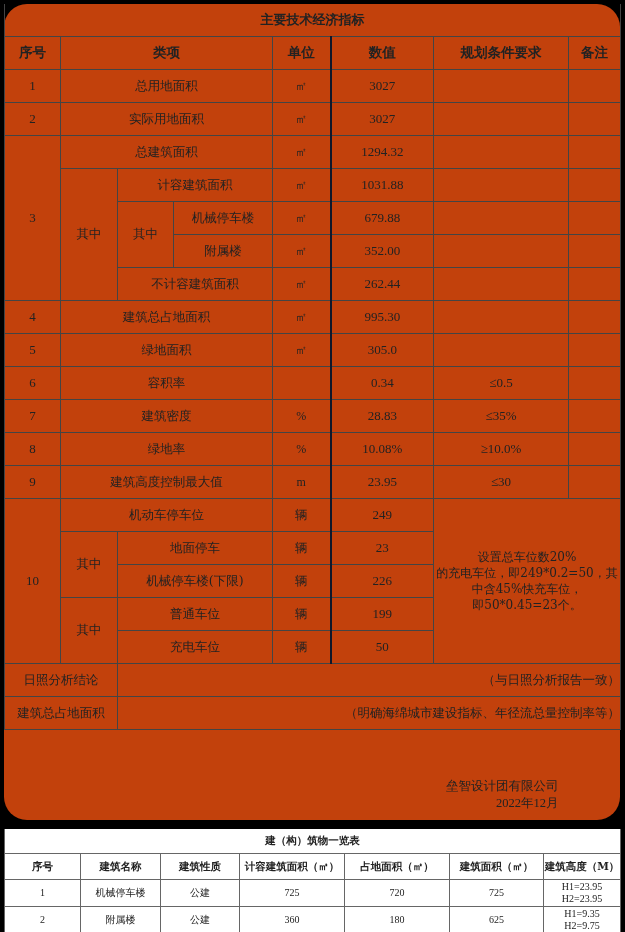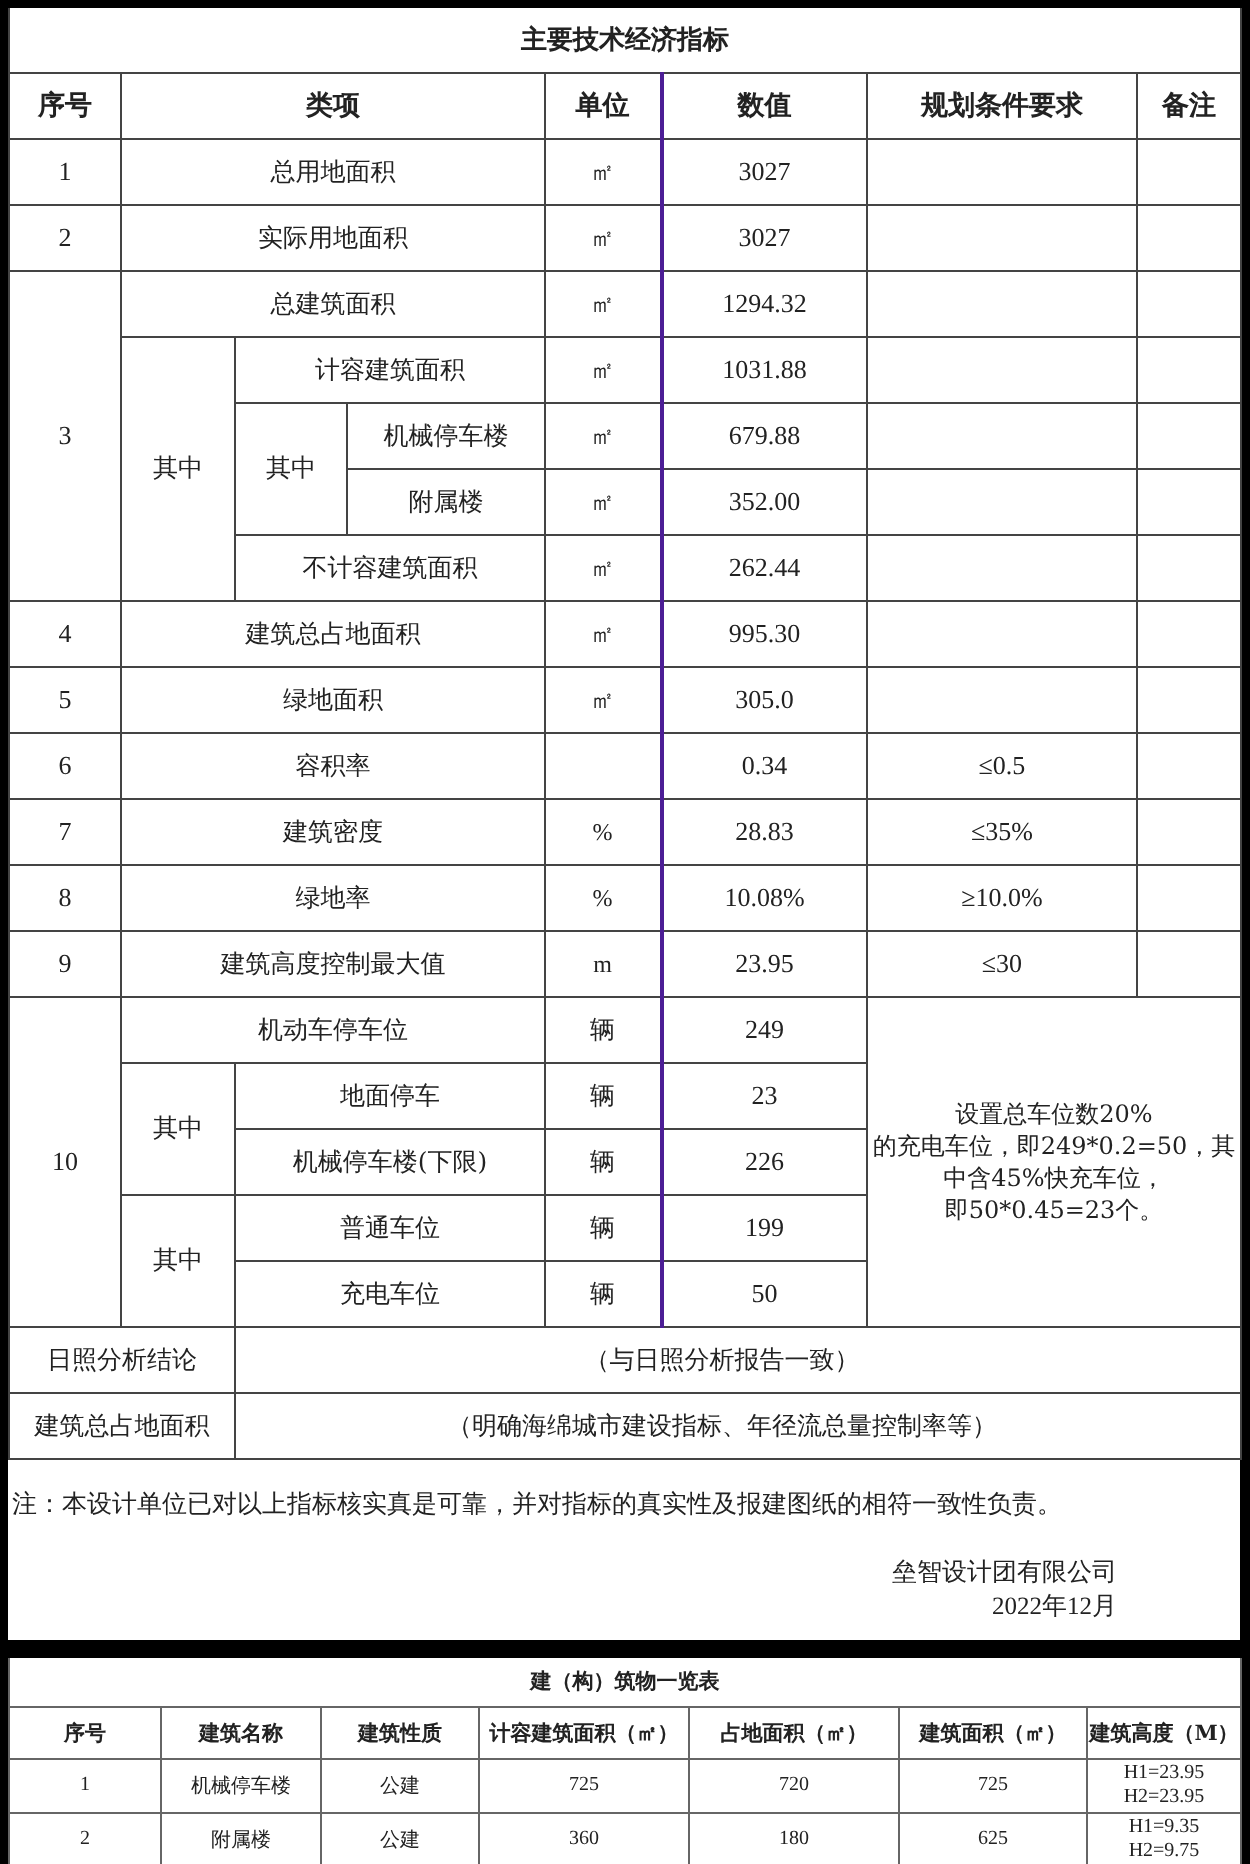--- a/index.html
+++ b/index.html
@@ -1,29 +1,29 @@
 <!DOCTYPE html>
 <html><head>
 <meta charset="utf-8">
 <style>
   html, body { margin:0; padding:0; }
   body { width:625px; height:932px; background:#000; position:relative; overflow:hidden;
          font-family:"DejaVu Serif","Liberation Serif",serif; color:#222; }
-  .sheet { position:absolute; left:4px; top:4px; width:616px; height:816px; background:#ffffff; }
+  .sheet { position:absolute; left:4px; top:4px; width:616px; height:816px; background:#c2410c;border-radius:23px; }
   table { border-collapse:collapse; table-layout:fixed; }
   .main { position:absolute; left:0; top:0; width:616px; }
   .main td { border:1px solid #444; text-align:center; vertical-align:middle; font-size:12.5px;
              height:32px; padding:0; color:#222; }
-  .main td.thick-r { border-right:2px solid #4c1d95; }
+  .main td.thick-r { border-right:2px solid #0f172a; }
   .main tr.title td { height:32px; font-weight:bold; font-size:13px; border-top:none; }
   .main tr.head td { font-weight:bold; font-size:13.5px; }
   .main td.num { font-family:"Liberation Serif","DejaVu Serif",serif; font-size:13px; }
   .main td.unit { font-family:"Liberation Serif",serif; font-size:12px; }
   .main td.rem { font-size:12px; line-height:16px; }
-  .main td.right { padding-right:16px; }
+  .main td.right { text-align:right; padding-right:0; }
   .note { position:absolute; left:0; top:723px; width:616px; height:93px; }
   .note .text { position:absolute; left:2px; top:17px; font-size:12.5px; }
   .note .company { position:absolute; left:442px; top:51px; font-size:12.5px; }
   .note .date { position:absolute; left:492px; top:68px; font-size:12.5px; font-family:"Liberation Serif",serif;text-align:right; }
   .sheet2 { position:absolute; left:4px; top:829px; width:616px; height:103px; background:#fff; }
   .list { width:616px; }
   .list td { border:1px solid #666; text-align:center; vertical-align:middle; font-size:10px; padding:0; }
   .list tr.title td { height:24px; font-weight:bold; font-size:10.5px; border-top:none; }
   .list tr.head td { height:25px; font-weight:bold; font-size:10.5px; }
   .list tr.row td { height:26px; }
@@ -203,21 +203,20 @@
       <td colspan="6" class="right">（与日照分析报告一致）</td>
     </tr>
     <tr>
       <td colspan="2">建筑总占地面积</td>
       <td colspan="6" class="right">（明确海绵城市建设指标、年径流总量控制率等）</td>
     </tr>
   </tbody>
     </table>
 
   <div class="note">
-    <div class="text">注：本设计单位已对以上指标核实真是可靠，并对指标的真实性及报建图纸的相符一致性负责。</div>
     <div class="company">垒智设计团有限公司</div>
     <div class="date">2022年12月</div>
   </div>
 </div>
 
 <div class="sheet2">
   <table class="list">
     <colgroup>
       <col style="width:76px">
         <col style="width:80px">

